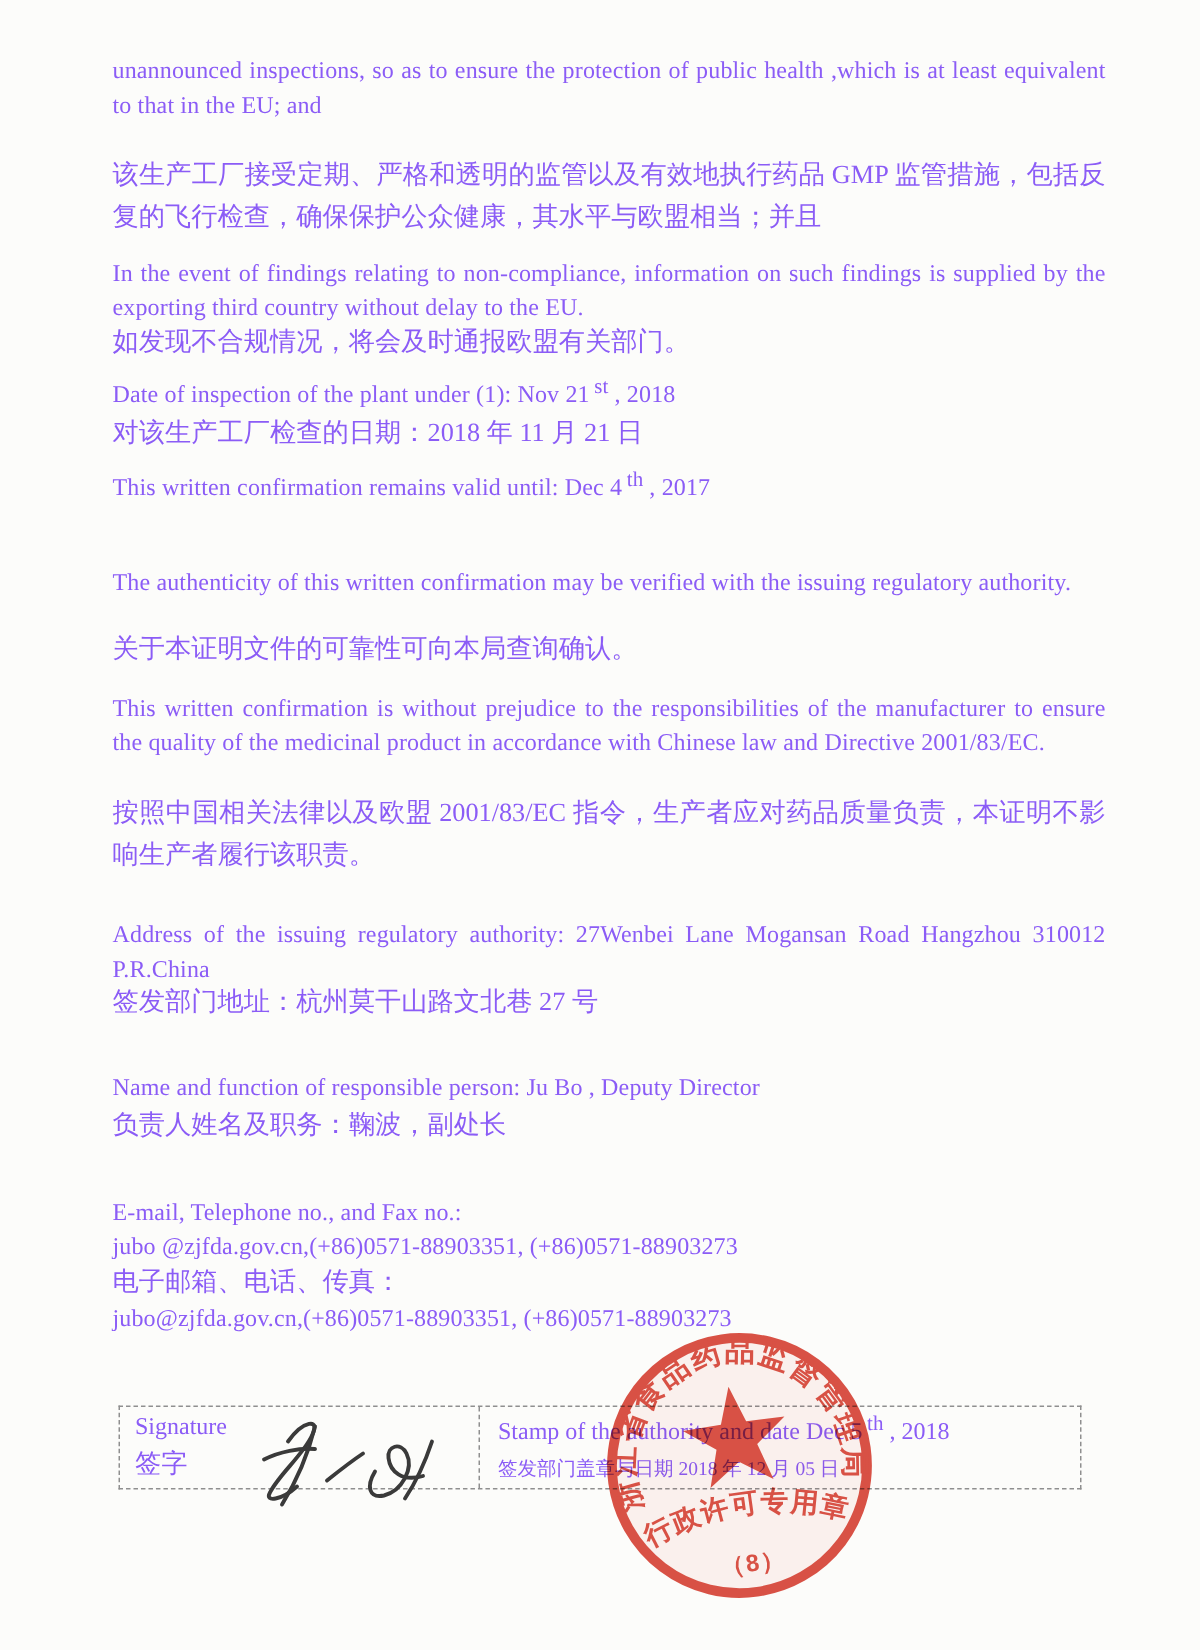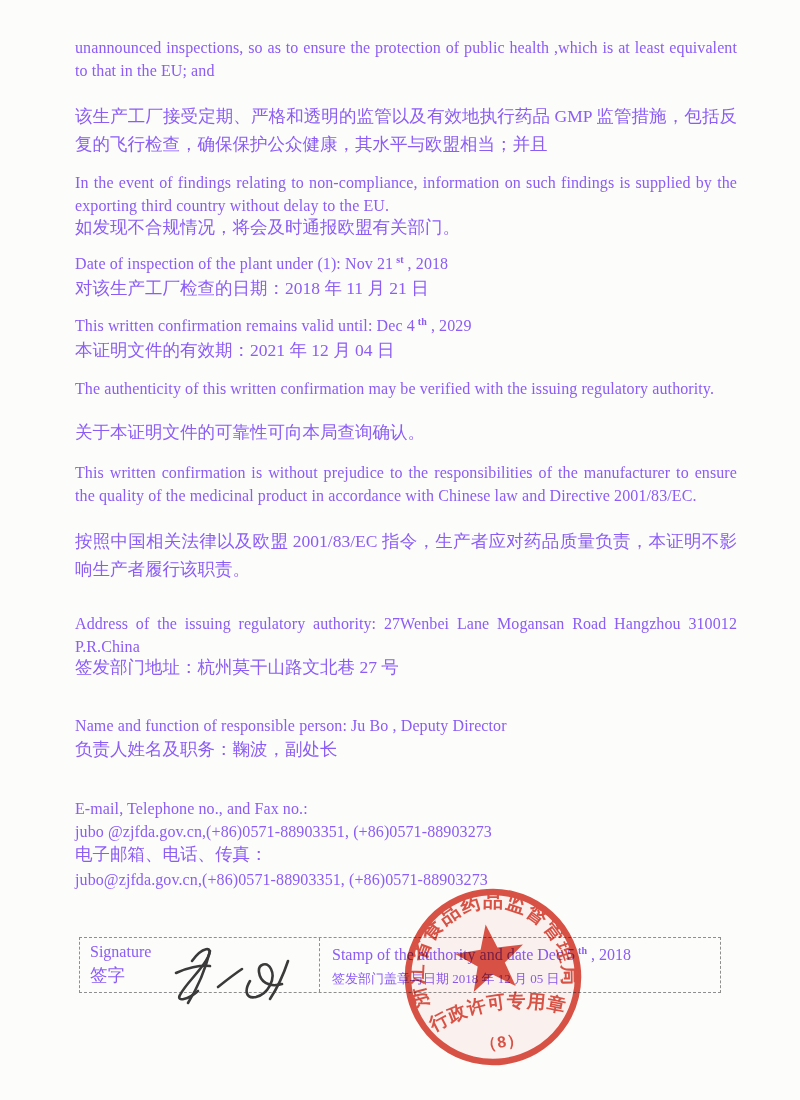--- a/index.html
+++ b/index.html
@@ -5,21 +5,21 @@
   * { margin:0; padding:0; box-sizing:border-box; }
   html,body { background:#ffffff; }
   .page {
     position:relative; width:800px; height:1100px;
     background:#fcfcfa; overflow:hidden;
     font-family:"Liberation Serif", serif; color:#8b5cf6;
   }
   .blk { position:absolute; left:75px; width:662px; }
   .en  { font-size:16px; line-height:23px; text-align:justify; letter-spacing:0.1px; }
   .zh  { font-size:17.5px; line-height:28px; text-align:justify; }
-  sup.ord { font-size:10px; line-height:0; vertical-align:super; margin:0 4px 0 3px;font-weight:bold; }
+  sup.ord { font-size:14px; line-height:0; vertical-align:super; margin:0 4px 0 3px; }
   
   .sig-table {
     position:absolute; left:79px; top:937px; width:642px; height:56px;
     display:flex; border:1px dashed #8f8f8f; background:transparent;
   }
   .cell-left  { position:relative; width:240px; border-right:1px dashed #8f8f8f; }
   .cell-right { position:relative; flex:1; padding:5px 10px 0 12px; }
   .sig-en { position:absolute; top:5px; left:10px; font-size:16px; }
   .sig-zh { position:absolute; bottom:5px; left:10px; font-size:17.5px; }
   .stamp-line-en { font-size:16px; line-height:23px; }
@@ -39,22 +39,21 @@
 
   <div class="blk en" style="top:36px">unannounced inspections, so as to ensure the protection of public health ,which is at least equivalent to that in the EU; and</div>
   <div class="blk zh" style="top:102px">该生产工厂接受定期、严格和透明的监管以及有效地执行药品 GMP 监管措施，包括反复的飞行检查，确保保护公众健康，其水平与欧盟相当；并且</div>
 
   <div class="blk en" style="top:171px">In the event of findings relating to non-compliance, information on such findings is supplied by the exporting third country without delay to the EU.</div>
   <div class="blk zh" style="top:213px">如发现不合规情况，将会及时通报欧盟有关部门。</div>
 
   <div class="blk en" style="top:252px"><span>Date of inspection of the plant under (1): Nov 21</span><sup class="ord">st</sup><span>, 2018</span></div>
   <div class="blk zh" style="top:274px">对该生产工厂检查的日期：2018 年 11 月 21 日</div>
 
-  <div class="blk en" style="top:314px"><span>This written confirmation remains valid until: Dec 4</span><sup class="ord">th</sup><span>, 2029</span></div>
-  <div class="blk zh" style="top:336px">本证明文件的有效期：2021 年 12 月 04 日</div>
+  <div class="blk en" style="top:314px"><span>This written confirmation remains valid until: Dec 4</span><sup class="ord">th</sup><span>, 2017</span></div>
 
   <div class="blk en" style="top:377px">The authenticity of this written confirmation may be verified with the issuing regulatory authority.</div>
   <div class="blk zh" style="top:418px">关于本证明文件的可靠性可向本局查询确认。</div>
 
   <div class="blk en" style="top:461px">This written confirmation is without prejudice to the responsibilities of the manufacturer to ensure the quality of the medicinal product in accordance with Chinese law and Directive 2001/83/EC.</div>
   <div class="blk zh" style="top:527px">按照中国相关法律以及欧盟 2001/83/EC 指令，生产者应对药品质量负责，本证明不影响生产者履行该职责。</div>
 
   <div class="blk en" style="top:612px">Address of the issuing regulatory authority: 27Wenbei Lane Mogansan Road Hangzhou 310012 P.R.China</div>
   <div class="blk zh" style="top:653px">签发部门地址：杭州莫干山路文北巷 27 号</div>
 

